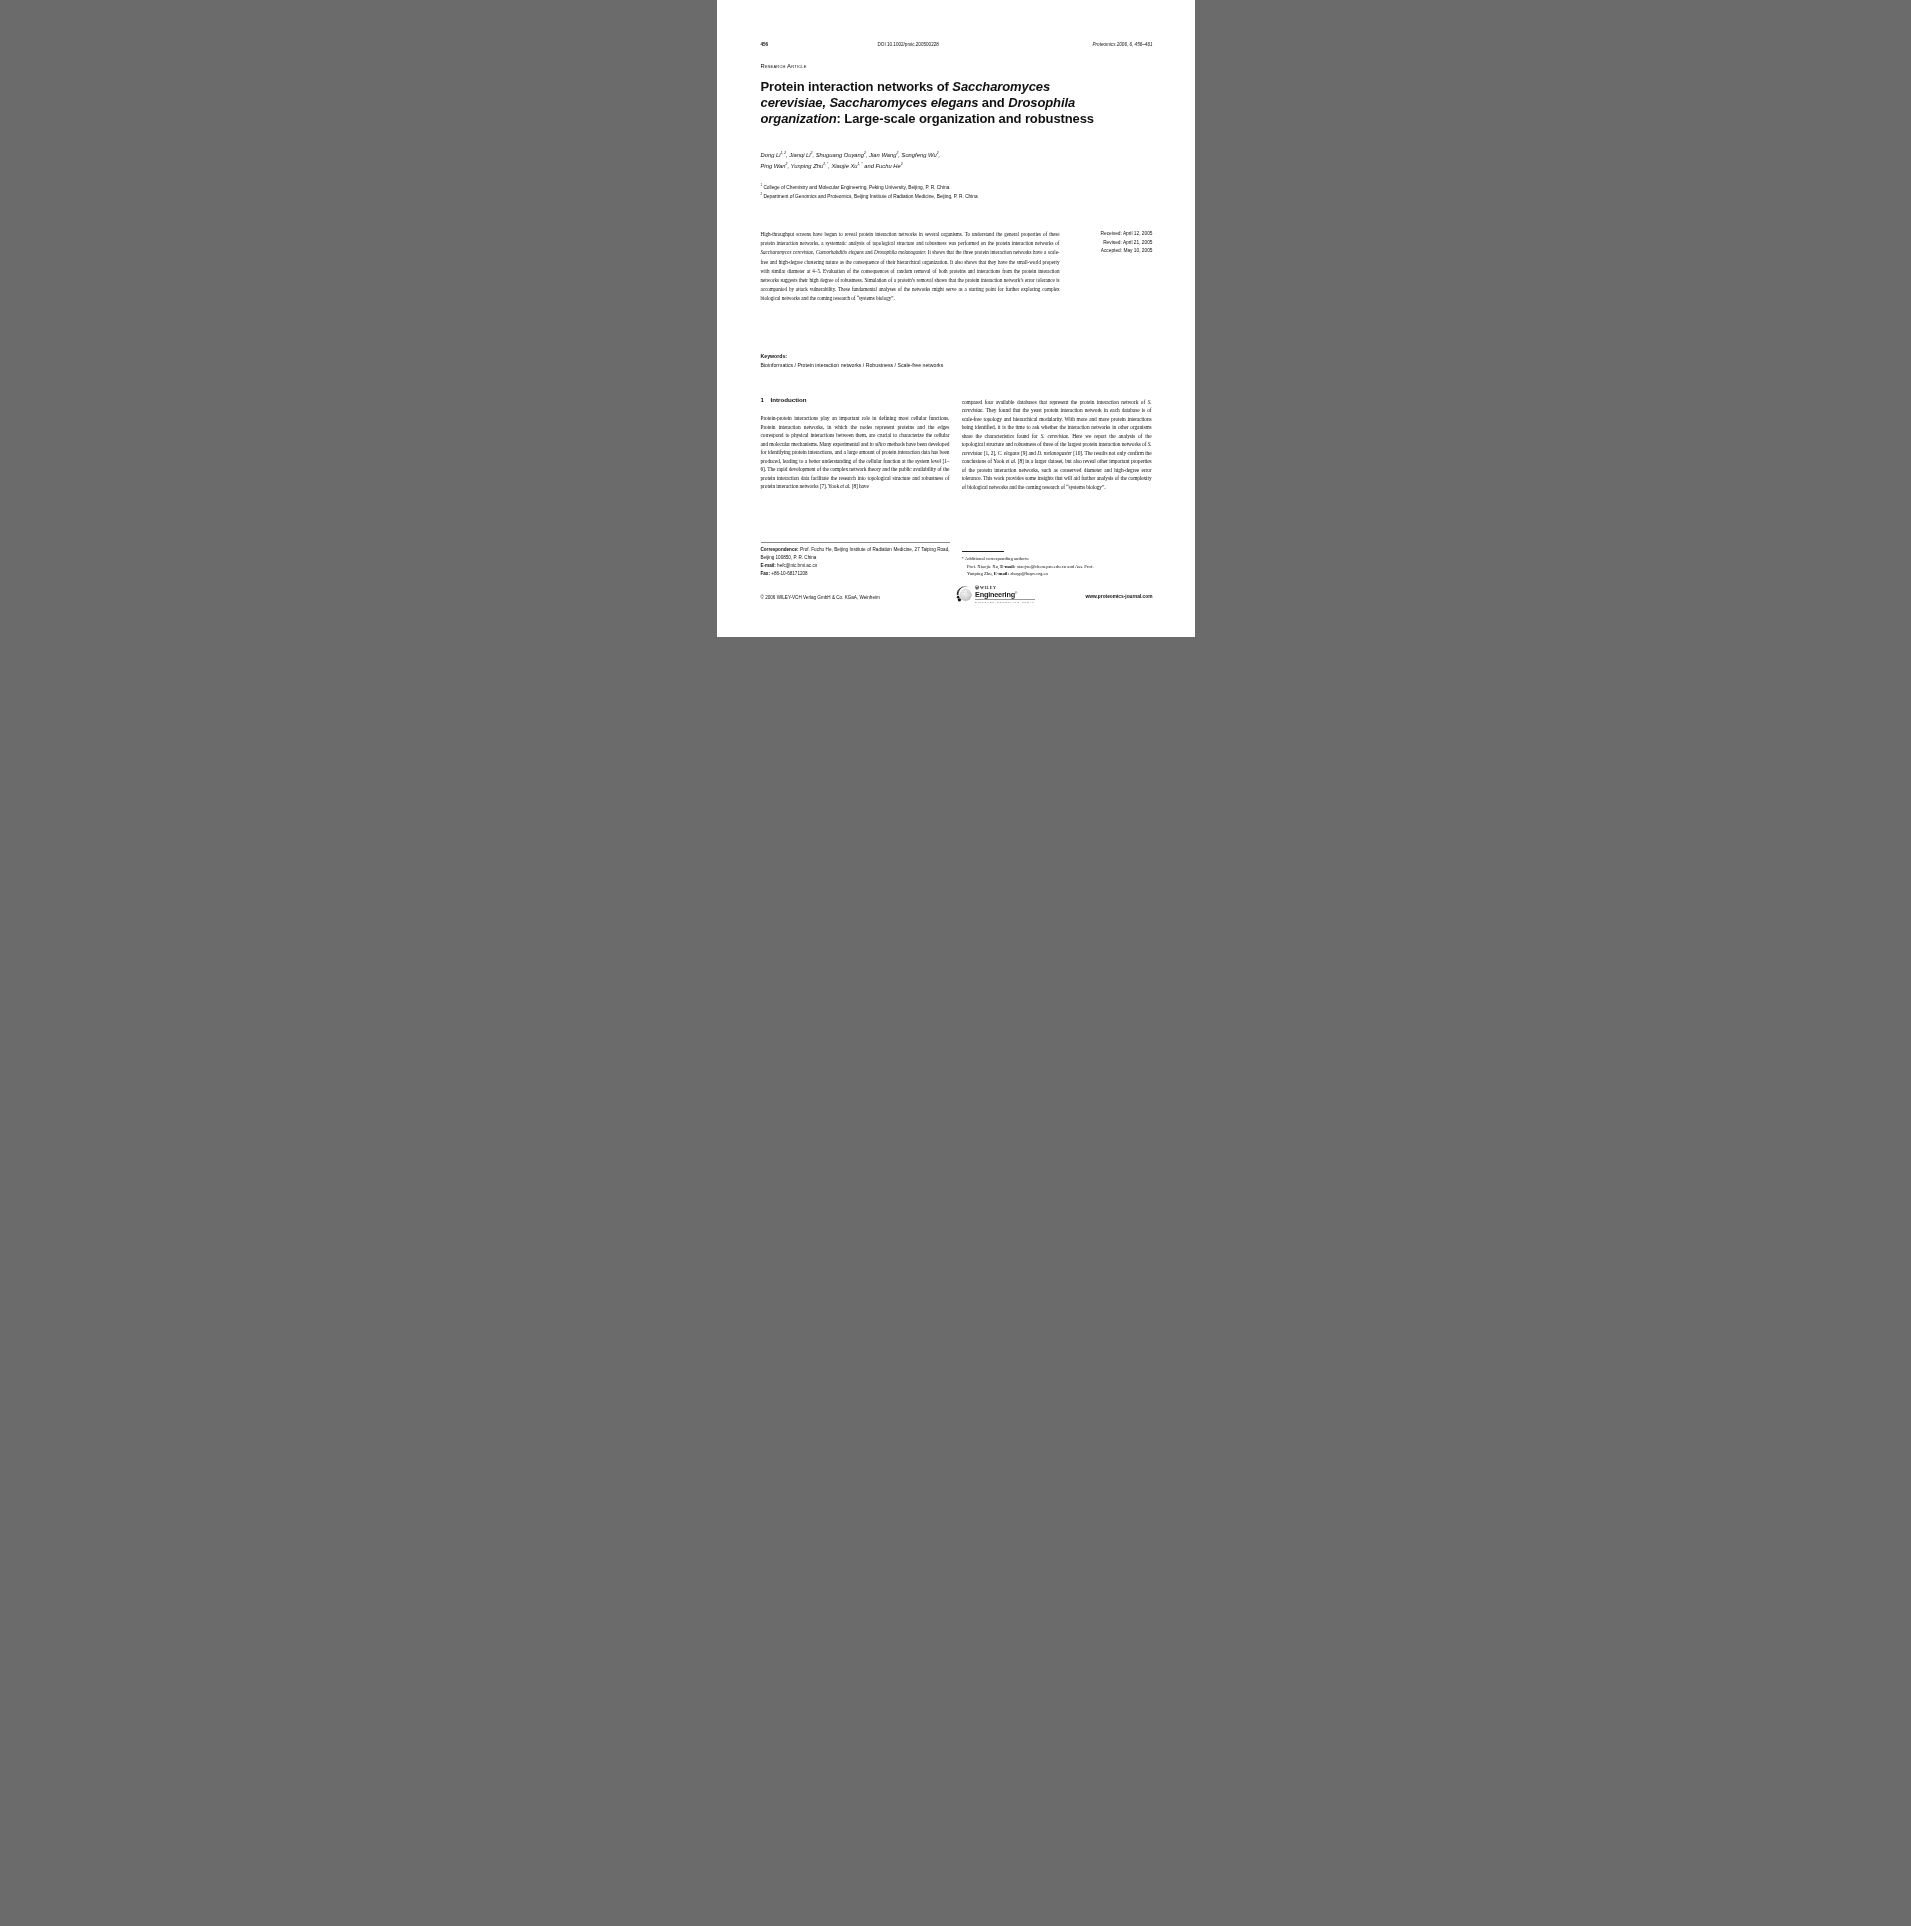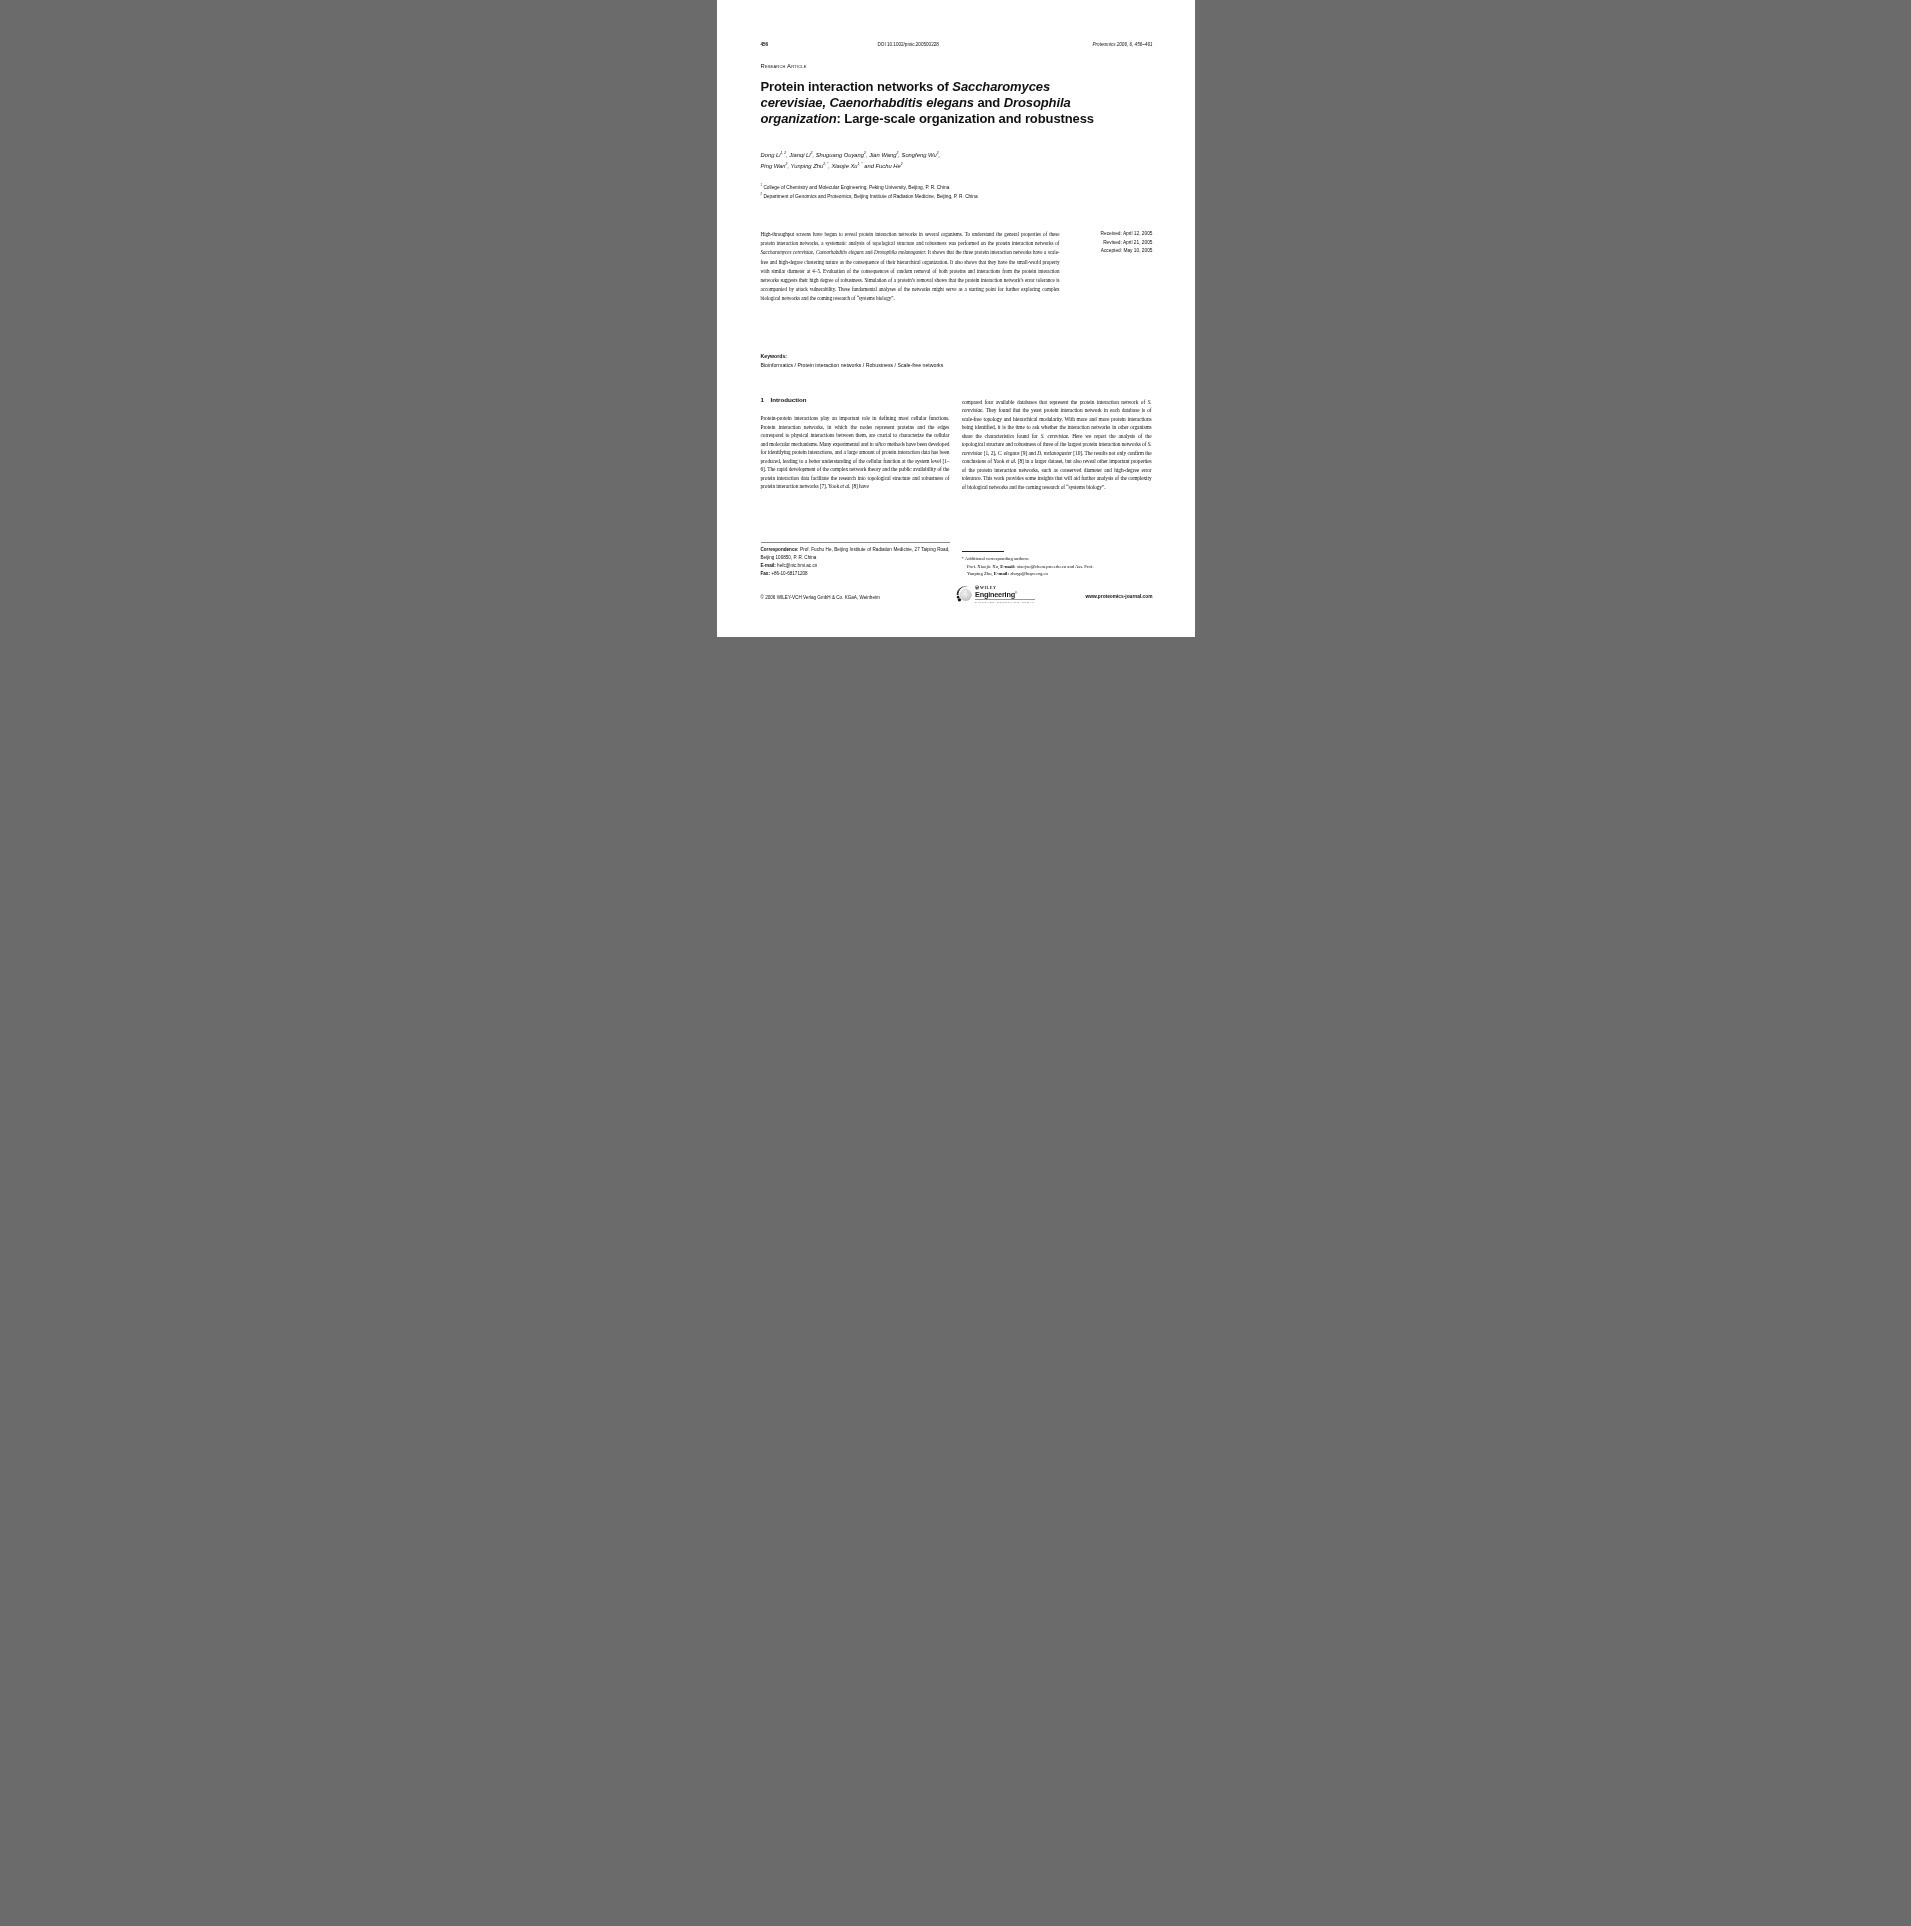--- a/index.html
+++ b/index.html
@@ -106,21 +106,21 @@
   <div class="header">
     <span class="page-number">456</span>
     <span class="doi">DOI 10.1002/pmic.200500228</span>
     <span class="journal-ref">Proteomics 2006, 6, 456–461</span>
   </div>
 
   <div class="article-type">Research Article</div>
 
   <div class="title">
     <div>Protein interaction networks of <i>Saccharomyces</i></div>
-    <div><i>cerevisiae, Caenorhabditis elegans</i> and <i>Drosophila</i></div>
+    <div><i>cerevisiae, Saccharomyces elegans</i> and <i>Drosophila</i></div>
     <div><i>organization</i>: Large-scale organization and robustness</div>
   </div>
 
   <div class="authors">
     <div>Dong Li<sup>1, 2</sup>, Jianqi Li<sup>2</sup>, Shuguang Ouyang<sup>2</sup>, Jian Wang<sup>2</sup>, Songfeng Wu<sup>2</sup>,</div>
     <div>Ping Wan<sup>2</sup>, Yunping Zhu<sup>2, *</sup>, Xiaojie Xu<sup>1, *</sup> and Fuchu He<sup>2</sup></div>
   </div>
 
   <div class="affiliations">
     <div><sup>1</sup> College of Chemistry and Molecular Engineering, Peking University, Beijing, P. R. China</div>

